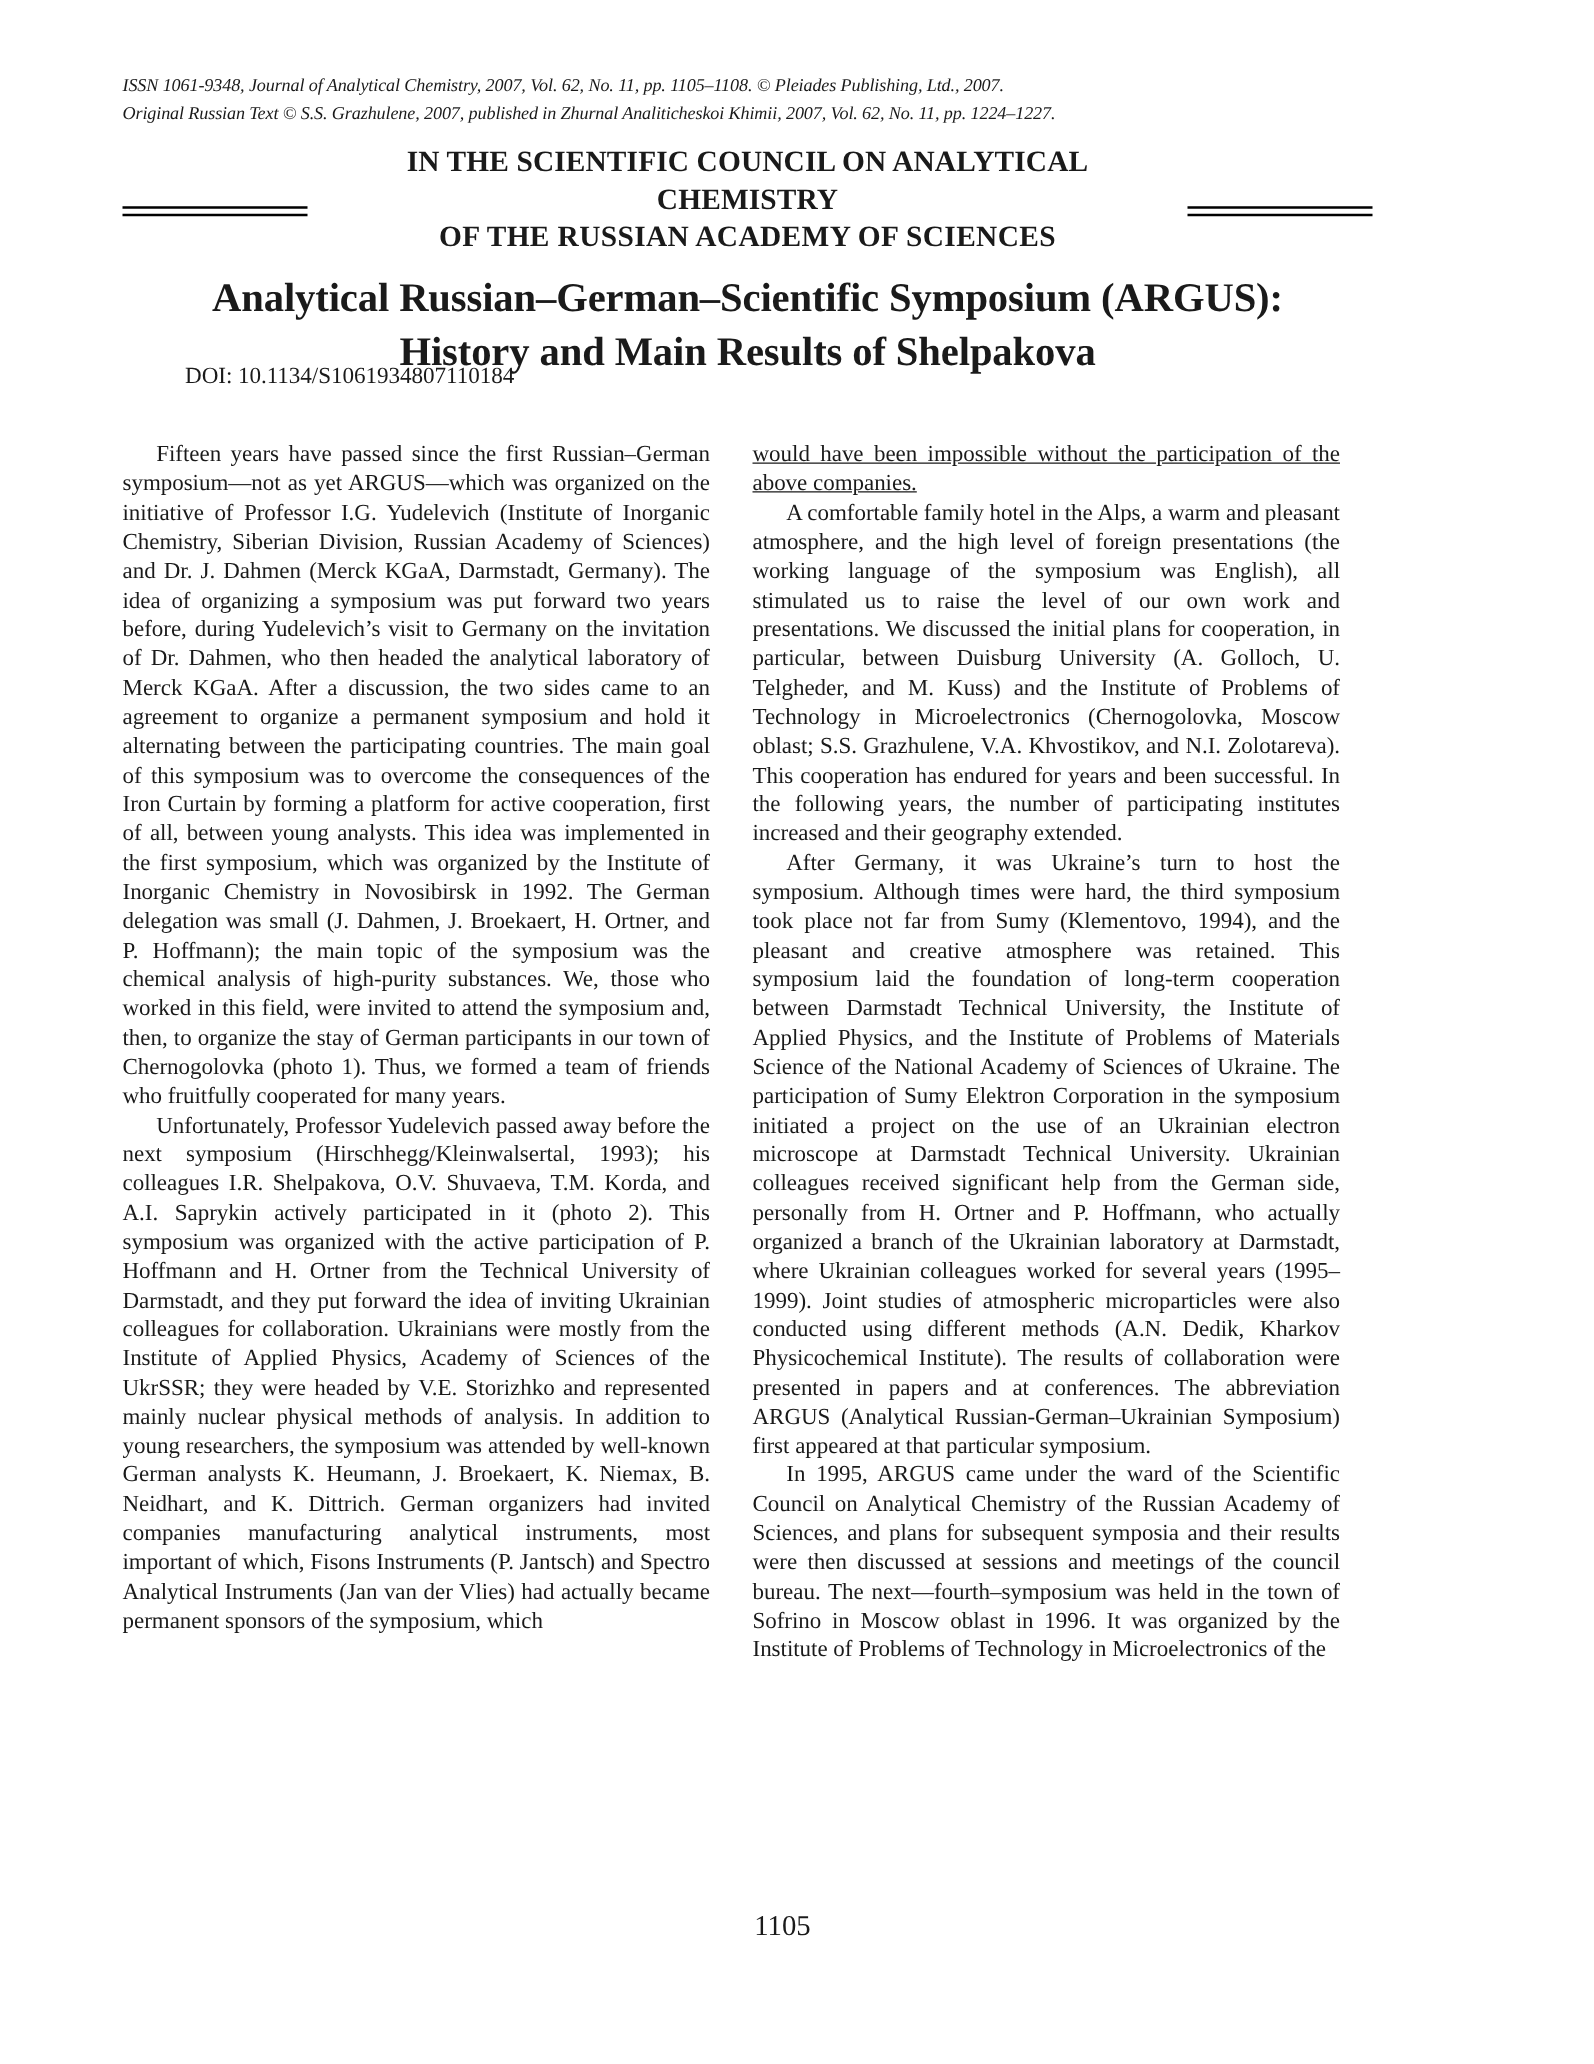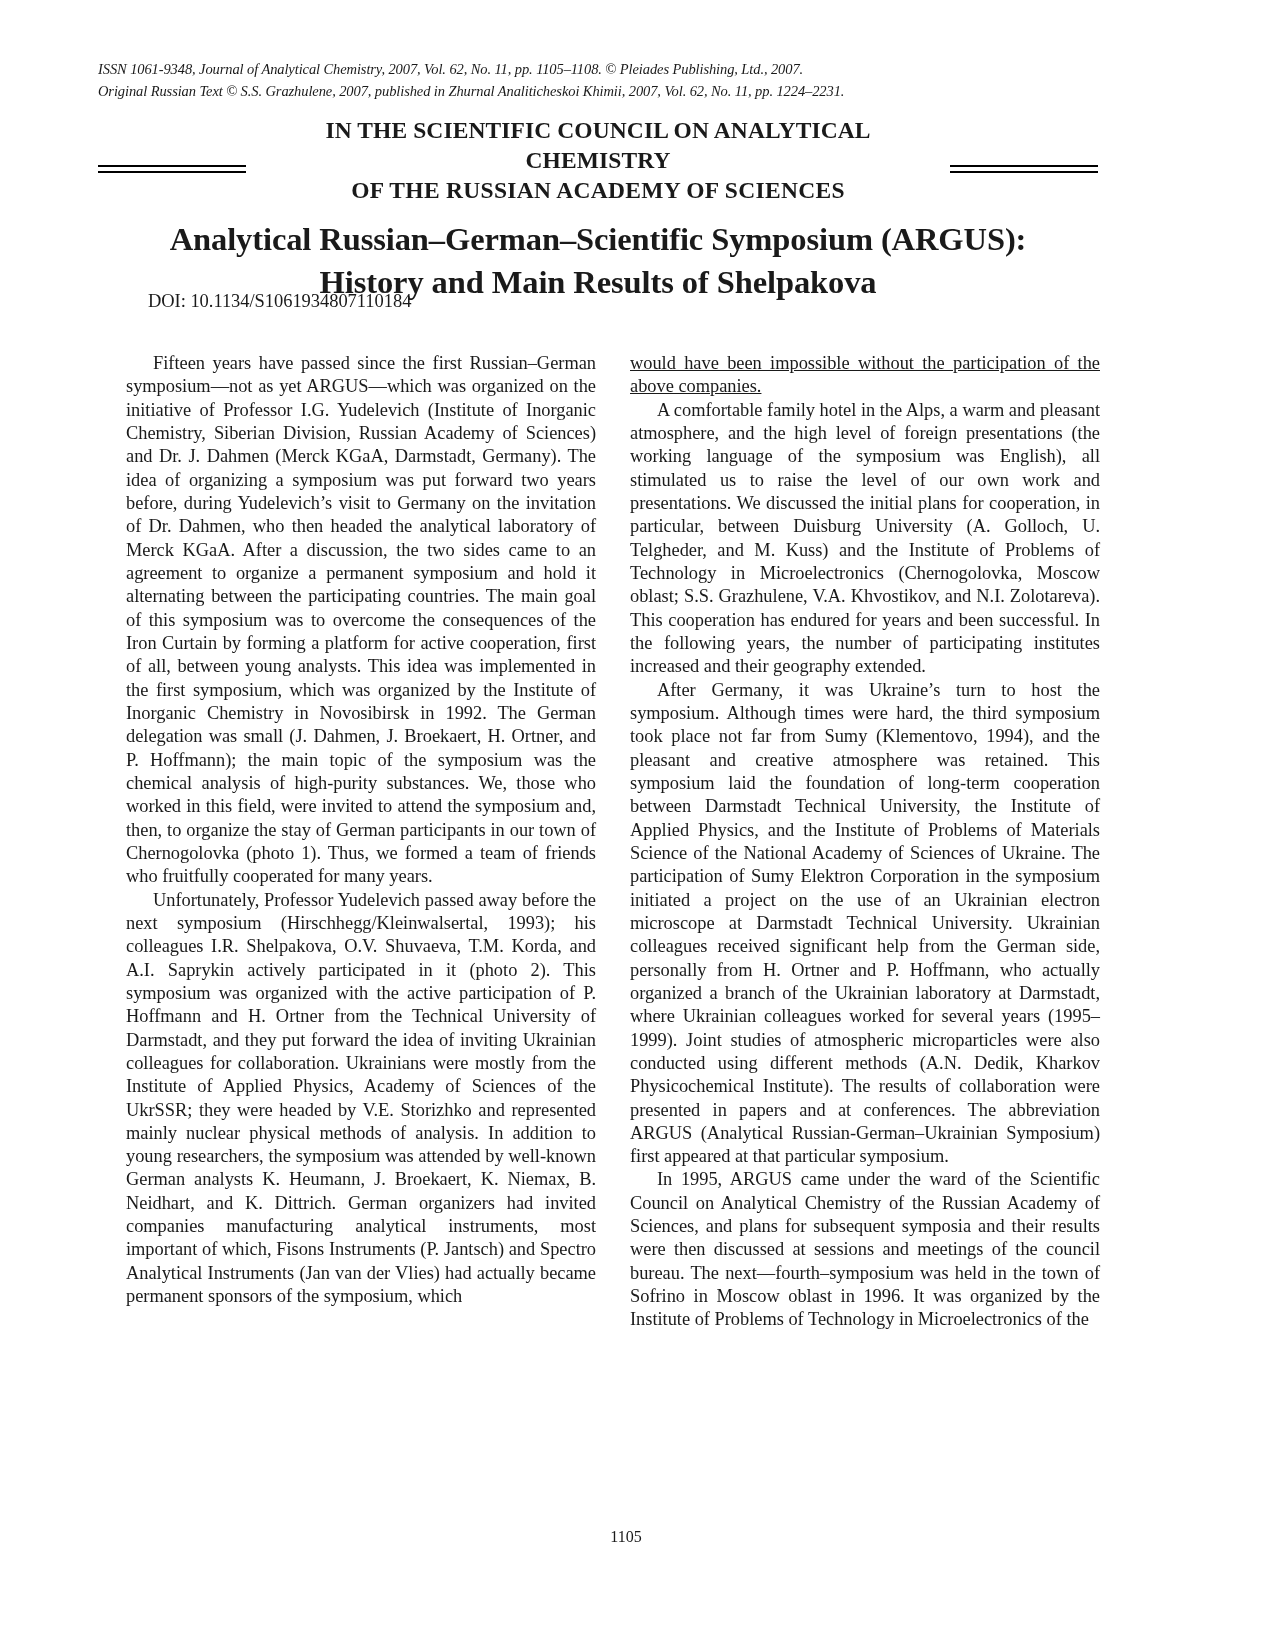--- a/index.html
+++ b/index.html
@@ -92,21 +92,20 @@
   .doi .doi-label { font-weight: normal; }
 
   
   .columns {
     position: absolute;
     left: 98px;
     top: 352px;
     width: 986px;
     display: flex;
     gap: 34px;
-    margin-left: 28px;
   }
   .col {
     width: 470px;
     font-size: 18.4px;
     line-height: 1.268;
     text-align: justify;
     text-justify: inter-word;
     hyphens: none;
     letter-spacing: -0.02px;
   }
@@ -117,31 +116,31 @@
   .col p.cont { text-indent: 0; text-decoration: underline; }
   .col p + p { margin-top: 0; }
 
   
   .folio {
     position: absolute;
     left: 0;
     top: 1528px;
     width: 1252px;
     text-align: center;
-    font-size: 16px;
+    font-size: 23px;
   }
 </style>
 </head>
 <body>
 
 <div class="page">
 
   <div class="masthead">
     <div>ISSN 1061-9348, Journal of Analytical Chemistry, 2007, Vol. 62, No. 11, pp. 1105–1108. © Pleiades Publishing, Ltd., 2007.</div>
-    <div>Original Russian Text © S.S. Grazhulene, 2007, published in Zhurnal Analiticheskoi Khimii, 2007, Vol. 62, No. 11, pp. 1224–2231.</div>
+    <div>Original Russian Text © S.S. Grazhulene, 2007, published in Zhurnal Analiticheskoi Khimii, 2007, Vol. 62, No. 11, pp. 1224–1227.</div>
   </div>
 
   <div class="banner">
     <div class="banner-rule">
       <div class="ln"></div>
         <div class="ln"></div>
     </div>
     <div class="banner-text">
       <div class="l1">IN THE SCIENTIFIC COUNCIL ON ANALYTICAL CHEMISTRY</div>
       <div class="l2">OF THE RUSSIAN ACADEMY OF SCIENCES</div>

